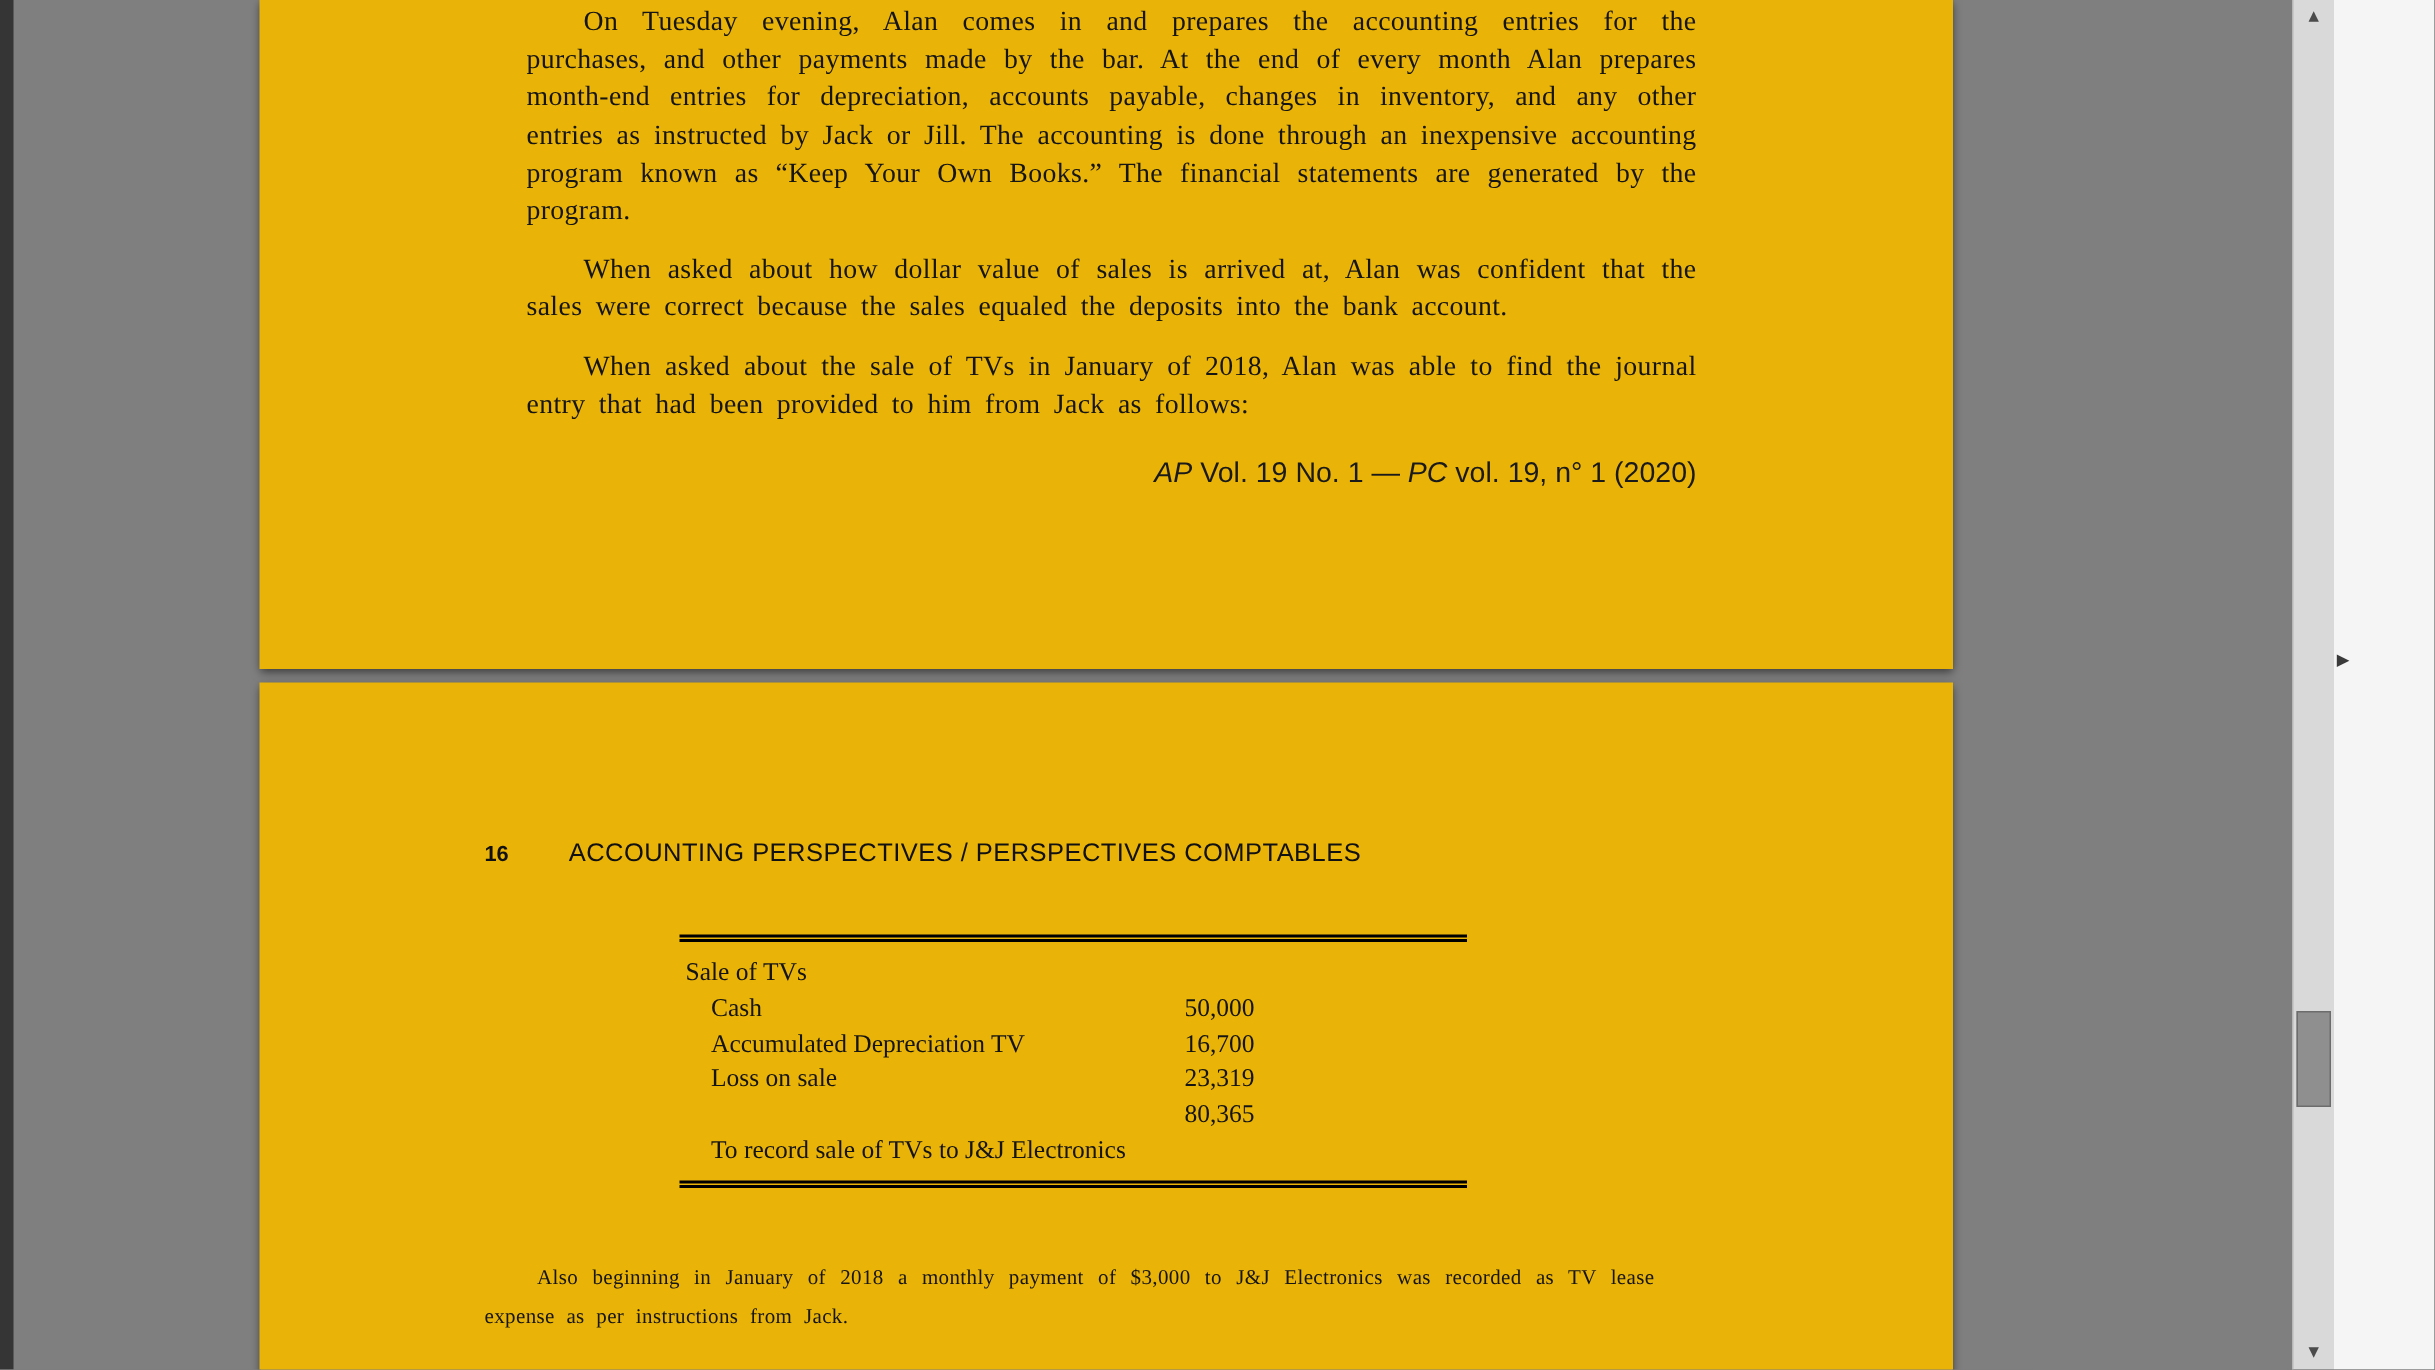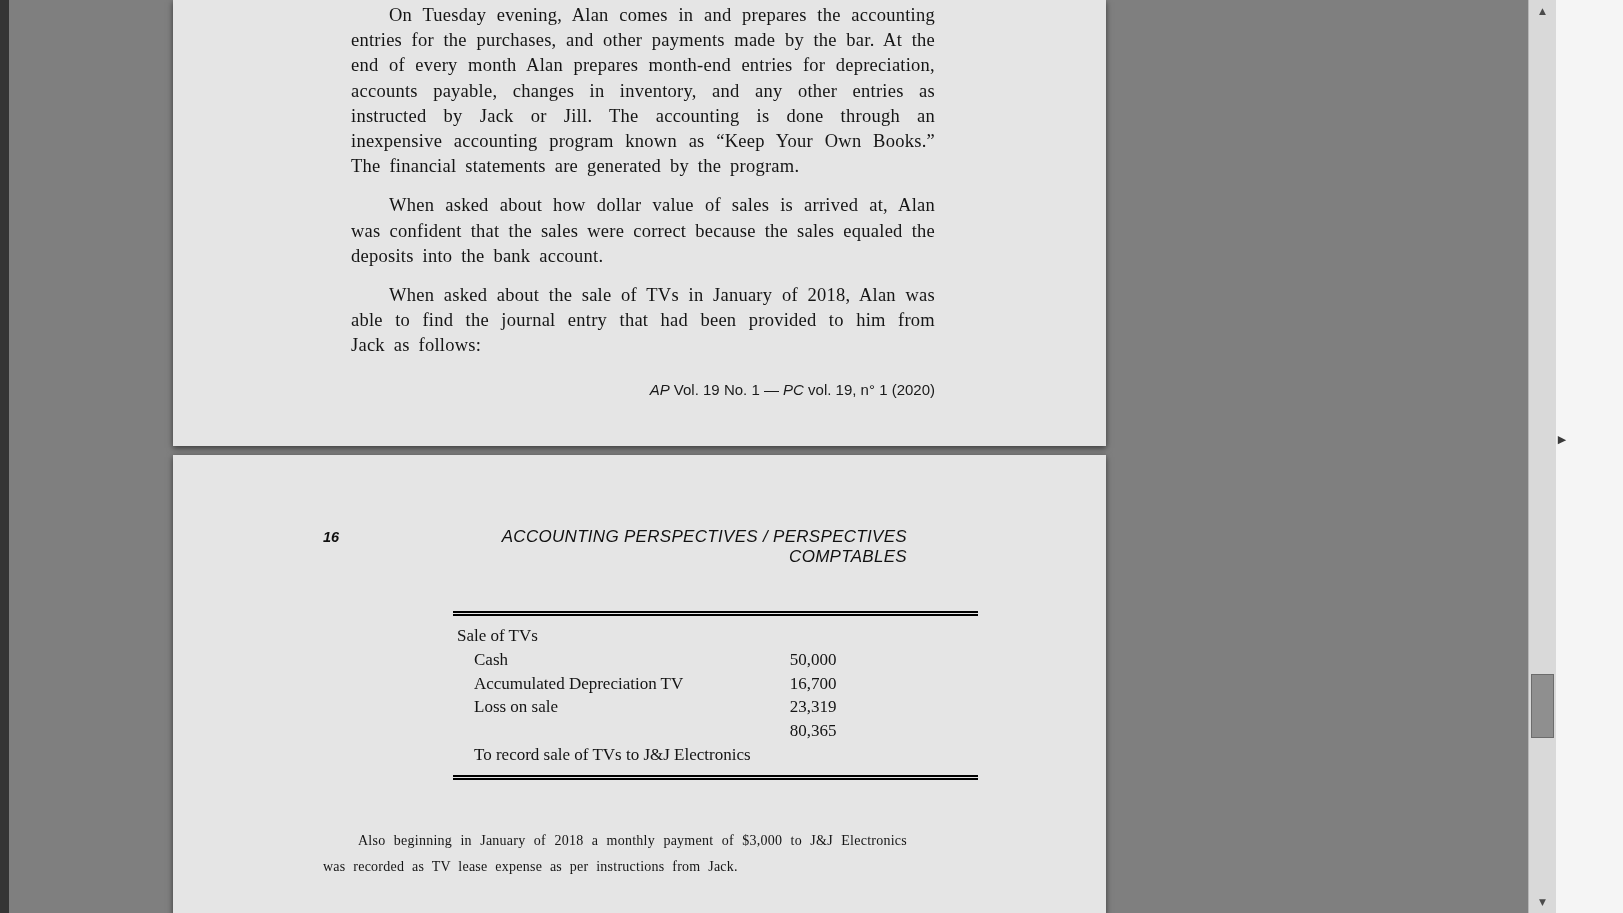--- a/index.html
+++ b/index.html
@@ -10,54 +10,53 @@
     overflow: hidden;
     position: relative;
     font-family: "Liberation Serif", serif;
   }
   .left-edge {
     position: absolute; left: 0; top: 0;
     width: 9px; height: 100%;
     background: #353535;
   }
   .page {
-    position: absolute; left: 173px; width: 933px;
-    background: #e5e5e5;
+    position: absolute; left: 173px; width: 1129px;
+    background: #eab308;
     box-shadow: 0 2px 6px rgba(0,0,0,0.55);
   }
   .page1 { top: 0; height: 446px; padding: 3px 171px 0 178px; }
   .page2 { top: 455px; height: 620px; padding: 0 199px 0 150px; }
 
   .page1 p {
     margin: 0 0 14px 0;
     font-size: 18.5px;
     line-height: 25.2px;
     text-align: justify;
     text-indent: 38px;
     letter-spacing: 0.25px;
     word-spacing: 4px;
     color: #151515;
   }
   .citation {
     margin-top: 22px;
     text-align: right;
     font-family: "Liberation Sans", sans-serif;
-    font-size: 15px;
+    font-size: 19px;
     color: #1a1a1a;
   }
   .citation .it { font-style: italic; }
 
   .running-head {
-    margin-top: 72px;
+    margin-top: 104px;
     display: flex;
     align-items: baseline;
     gap: 40px;
     font-family: "Liberation Sans", sans-serif;
     color: #111;
-    font-style: italic;
   }
   .running-head .pagenum { font-weight: bold; font-size: 14.5px; }
   .running-head .rh-text { font-size: 17px; letter-spacing: 0.3px; text-align: right; }
 
   .journal {
     margin-top: 44px;
     margin-left: 130px;
     width: 525px;
     border-top: 5px double #000;
     border-bottom: 5px double #000;

